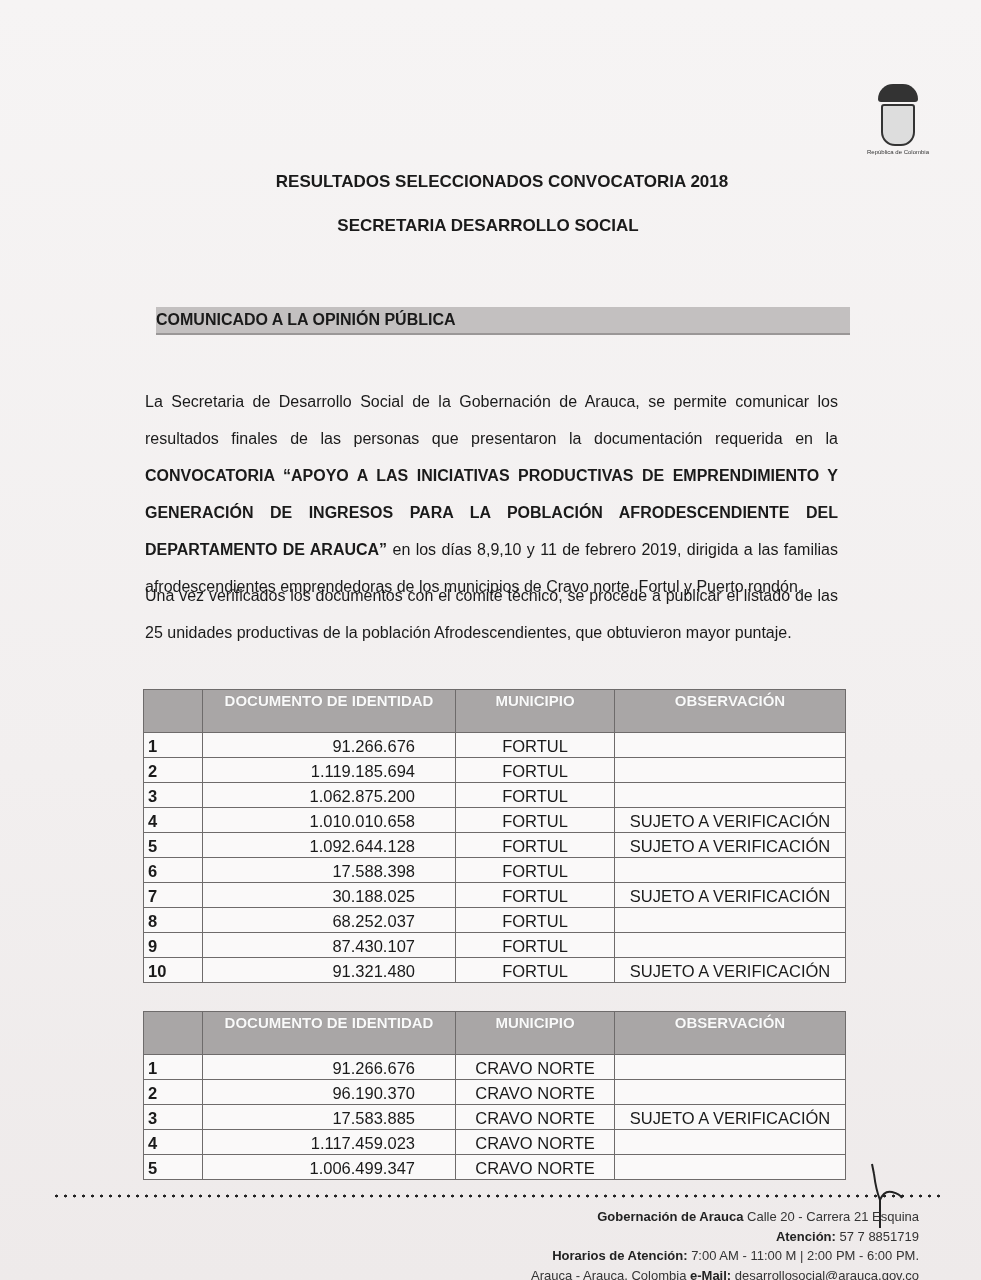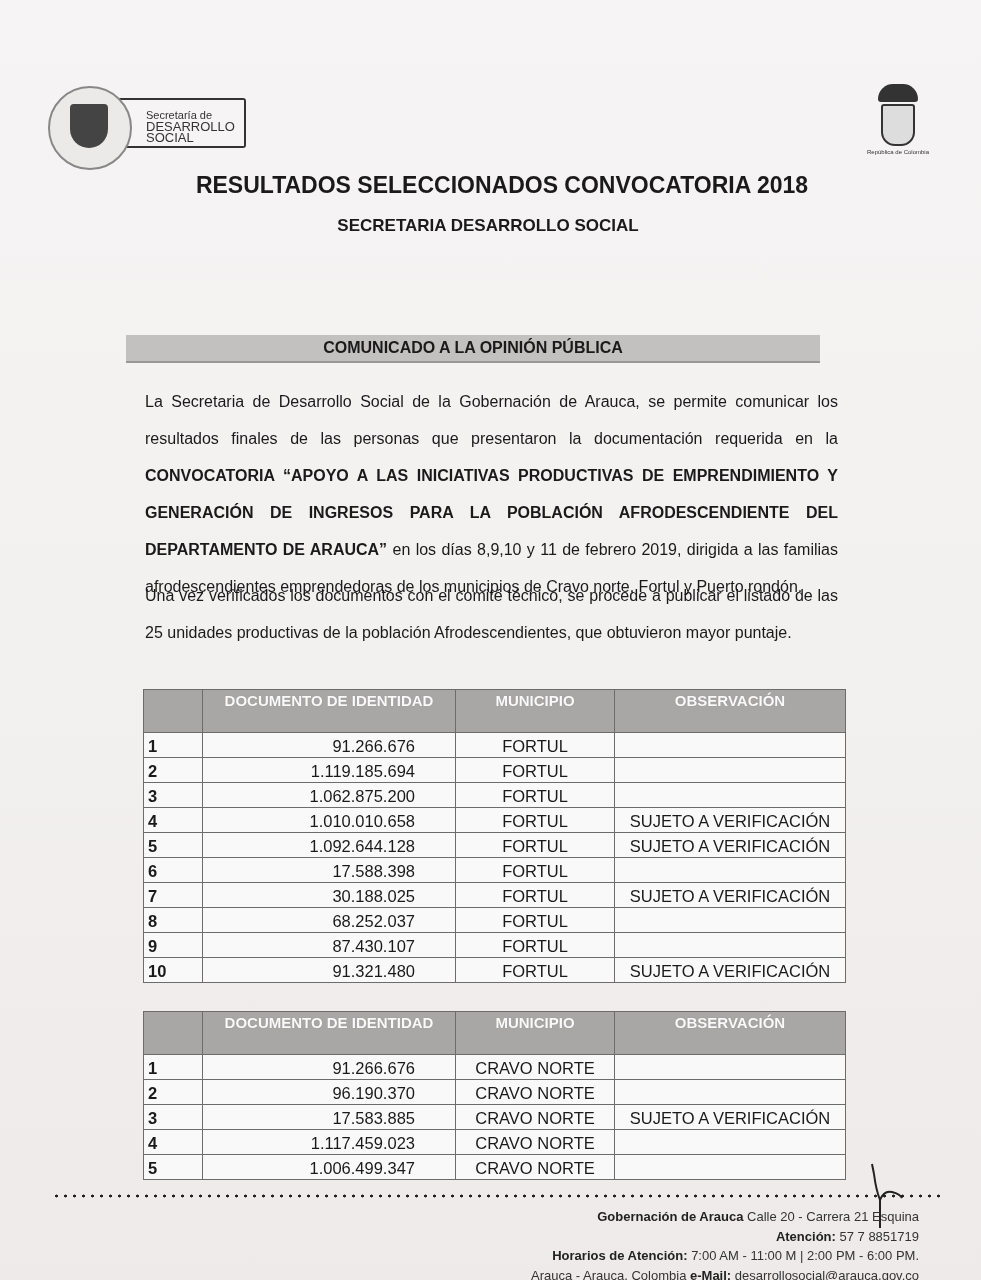--- a/index.html
+++ b/index.html
@@ -36,27 +36,27 @@
 
   .logo-right { position: absolute; left: 860px; top: 84px; width: 76px; height: 82px; text-align: center; }
   .logo-right .eagle {
     width: 40px; height: 18px; margin: 0 auto; background: #333; border-radius: 20px 20px 4px 4px;
   }
   .logo-right .crest {
     width: 30px; height: 38px; margin: 2px auto 0; border: 2px solid #333; border-radius: 3px 3px 14px 14px; background:#ddd;
   }
   .logo-right .cap { font-size: 6px; color: #333; margin-top: 3px; }
 
-  .title1 { position: absolute; top: 172px; left: 0; width: 981px; text-align: center; font-weight: bold; font-size: 23px; padding-left: 23px; box-sizing: border-box;}
+  .title1 { position: absolute; top: 172px; left: 0; width: 981px; text-align: center; font-weight: bold; font-size: 17px; padding-left: 23px; box-sizing: border-box;}
   .title2 { position: absolute; top: 216px; left: 0; width: 976px; text-align: center; font-weight: bold; font-size: 17px; }
 
   .banner {
-    position: absolute; top: 307px; left: 126px; width: 694px; height: 26px;
+    position: absolute; top: 307px; left: 156px; width: 694px; height: 26px;
     background: #c3c0c0; border-bottom: 2px solid #9a9797;
-    text-align: center; font-weight: bold; font-size: 16px; line-height: 26px; margin-top: 28px;
+    text-align: left; font-weight: bold; font-size: 16px; line-height: 26px;
   }
 
   .para { position: absolute; left: 145px; width: 693px; font-size: 16px; line-height: 37px; text-align: justify; }
   .para1 { top: 383px; }
   .para2 { top: 577px; }
   .para b { font-weight: bold; }
 
   table.res {
     position: absolute; left: 143px; width: 703px; border-collapse: collapse;
     font-size: 16.5px;
@@ -100,31 +100,20 @@
 
   .signature {
     position: absolute; left: 866px; top: 1160px; width: 40px; height: 70px;
   }
 </style>
 </head>
 <body>
 
 <div class="page">
 
-  <div class="logo-left">
-    <div class="box"></div>
-    <div class="seal">
-        <div class="shield"></div>
-      </div>
-    <div class="lbl">
-      <div>Secretaría de</div>
-      <div class="big">DESARROLLO</div>
-      <div class="big">SOCIAL</div>
-    </div>
-  </div>
 
   <div class="logo-right">
     <div class="eagle"></div>
     <div class="crest"></div>
     <div class="cap">República de Colombia</div>
   </div>
 
   <div class="title1">RESULTADOS SELECCIONADOS CONVOCATORIA 2018</div>
   <div class="title2">SECRETARIA DESARROLLO SOCIAL</div>
   <div class="banner">COMUNICADO A LA OPINIÓN PÚBLICA</div>

